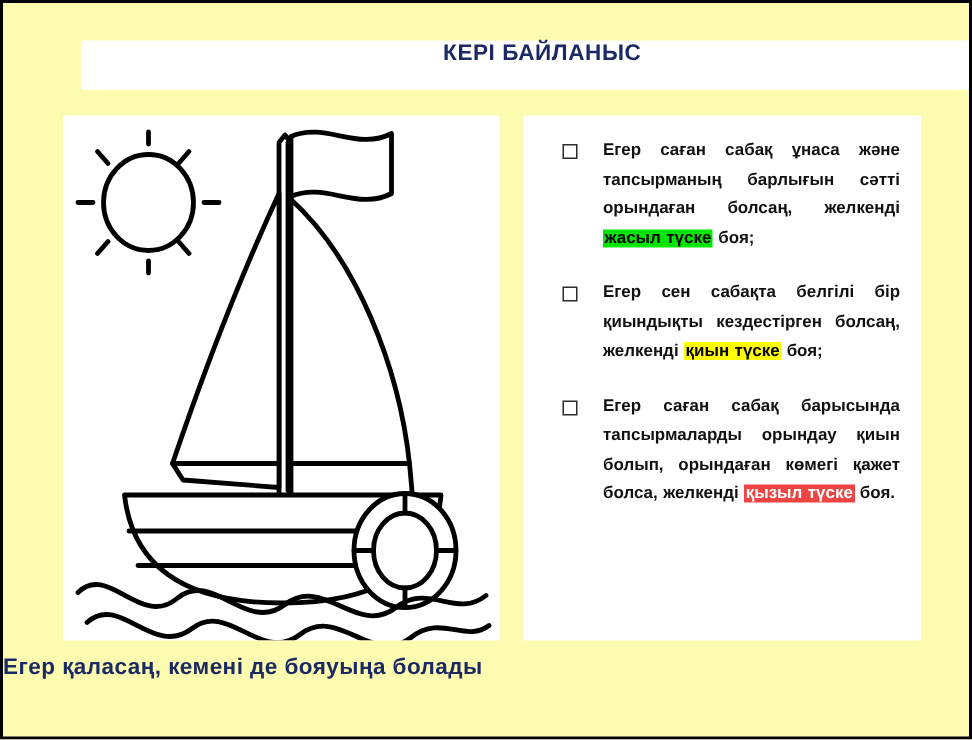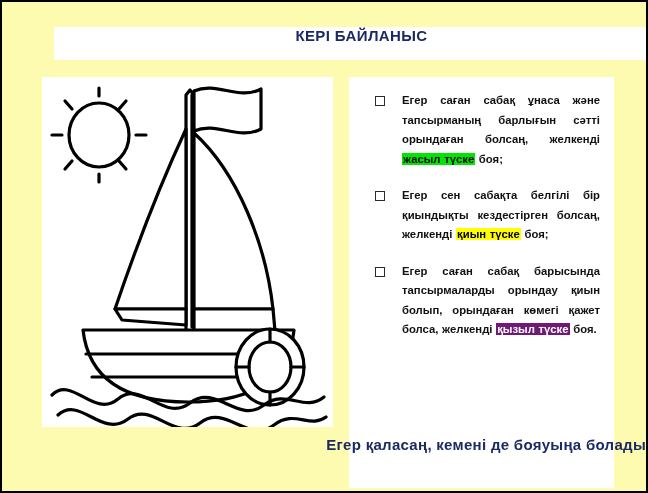--- a/index.html
+++ b/index.html
@@ -51,21 +51,21 @@
     display: block;
     width: 291px;
     height: 350px;
   }
   
   #text-panel {
     position: absolute;
     left: 347px;
     top: 75px;
     width: 265px;
-    height: 411px;
+    height: 350px;
     background: #ffffff;
     box-sizing: border-box;
     padding: 14px 14px 10px 26px;
   }
   .bullet-row {
     display: flex;
     align-items: flex-start;
     margin-bottom: 17px;
   }
   .bullet-row:last-child { margin-bottom: 0; }
@@ -86,28 +86,28 @@
     line-height: 19.5px;
     text-align: justify;
     text-justify: inter-word;
     word-spacing: 0.5px;
   }
   .hl {
     padding: 0 1px;
   }
   .hl-green { background: #00e600; color: #000000; }
   .hl-yellow { background: #ffff00; color: #000000; }
-  .hl-red { background: #701a75; color: #ffffff; }
+  .hl-red { background: #ef4444; color: #ffffff; }
   
   #caption {
     position: absolute;
     left: 0;
     top: 434px;
     width: 644px;
-    text-align: right;
+    text-align: left;
     font-size: 15px;
     font-weight: bold;
     color: #1c2a63;
     letter-spacing: 0.3px;
   }
 </style>
 </head>
 <body>
 
 <div id="slide">

